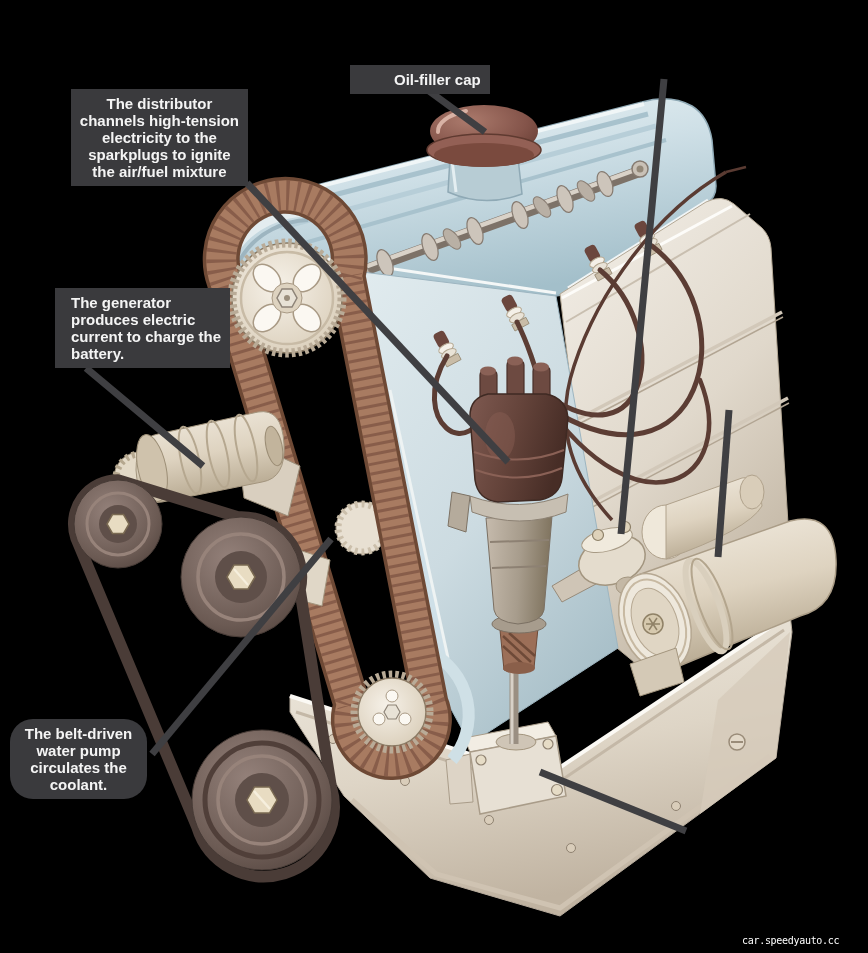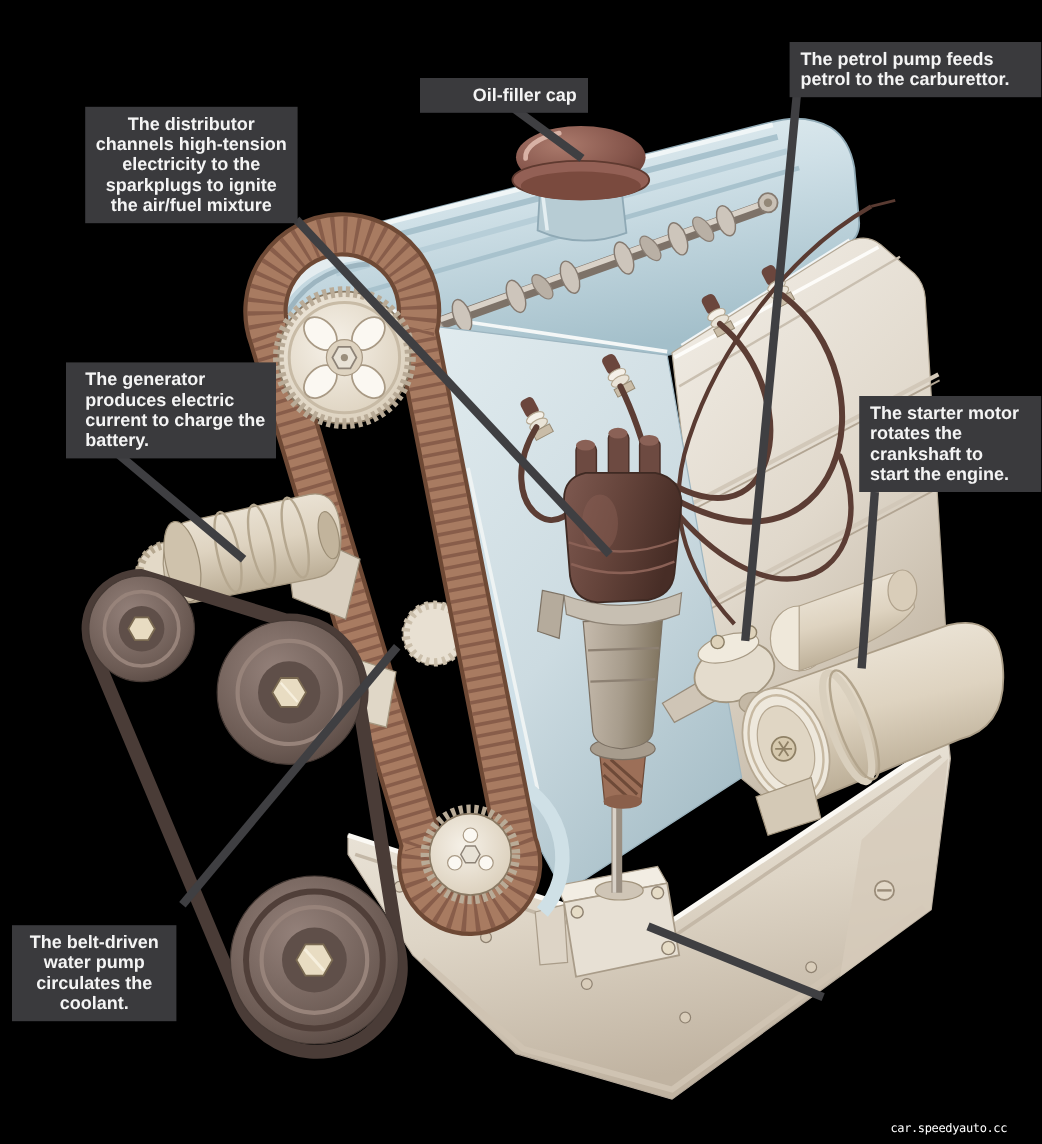--- a/index.html
+++ b/index.html
@@ -7,23 +7,23 @@
          font-family:"Liberation Sans",sans-serif;}
   .stage svg{position:absolute;left:0;top:0;}
   .lbl{position:absolute;background:#3a3a3d;color:#f4f4f4;
        font:700 15px/17px "Liberation Sans",sans-serif;
        padding:6px 9px;white-space:pre-line;display:inline-block;}
   .align-right{text-align:center;}
   .align-center{text-align:right;padding-left:44px;}
   #lbl-distributor{right:620px;top:89px;}
   #lbl-oilcap{left:350px;top:65px;}
   #lbl-petrol{right:0;top:35px;min-width:210px;box-sizing:border-box;}
-  #lbl-generator{left:55px;top:302px;padding-left:16px;}
+  #lbl-generator{left:55px;top:288px;padding-left:16px;}
   #lbl-starter{right:0;top:330px;min-width:152px;box-sizing:border-box;}
-  #lbl-waterpump{left:10px;top:771px;min-width:137px;box-sizing:border-box;}
+  #lbl-waterpump{left:10px;top:719px;min-width:137px;box-sizing:border-box;border-radius:23px;}
   #lbl-oilpump{left:680px;top:828px;}
   #watermark{position:absolute;left:742px;top:935px;color:#fff;
              font:400 10px/12px "DejaVu Sans Mono",monospace;letter-spacing:-0.3px;}
 </style>
 </head>
 <body>
 
 <div class="stage">
 
 <svg width="868" height="953" viewBox="0 0 868 953">
@@ -342,30 +342,24 @@
     <line x1="686" y1="831" x2="540" y2="772"></line>
   </g>
 </svg>
 
 <div class="lbl align-right" id="lbl-distributor">The distributor
 channels high-tension
 electricity to the
 sparkplugs to ignite
 the air/fuel mixture</div>
 <div class="lbl align-center" id="lbl-oilcap">Oil-filler cap</div>
-<div class="lbl" id="lbl-petrol">The petrol pump feeds
-petrol to the carburettor.</div>
 <div class="lbl" id="lbl-generator">The generator
 produces electric
 current to charge the
 battery.</div>
-<div class="lbl" id="lbl-starter">The starter motor
-rotates the
-crankshaft to
-start the engine.</div>
 <div class="lbl align-right" id="lbl-waterpump">The belt-driven
 water pump
 circulates the
 coolant.</div>
 
 <div id="watermark">car.speedyauto.cc</div>
 
 </div>
 
 </body></html>

